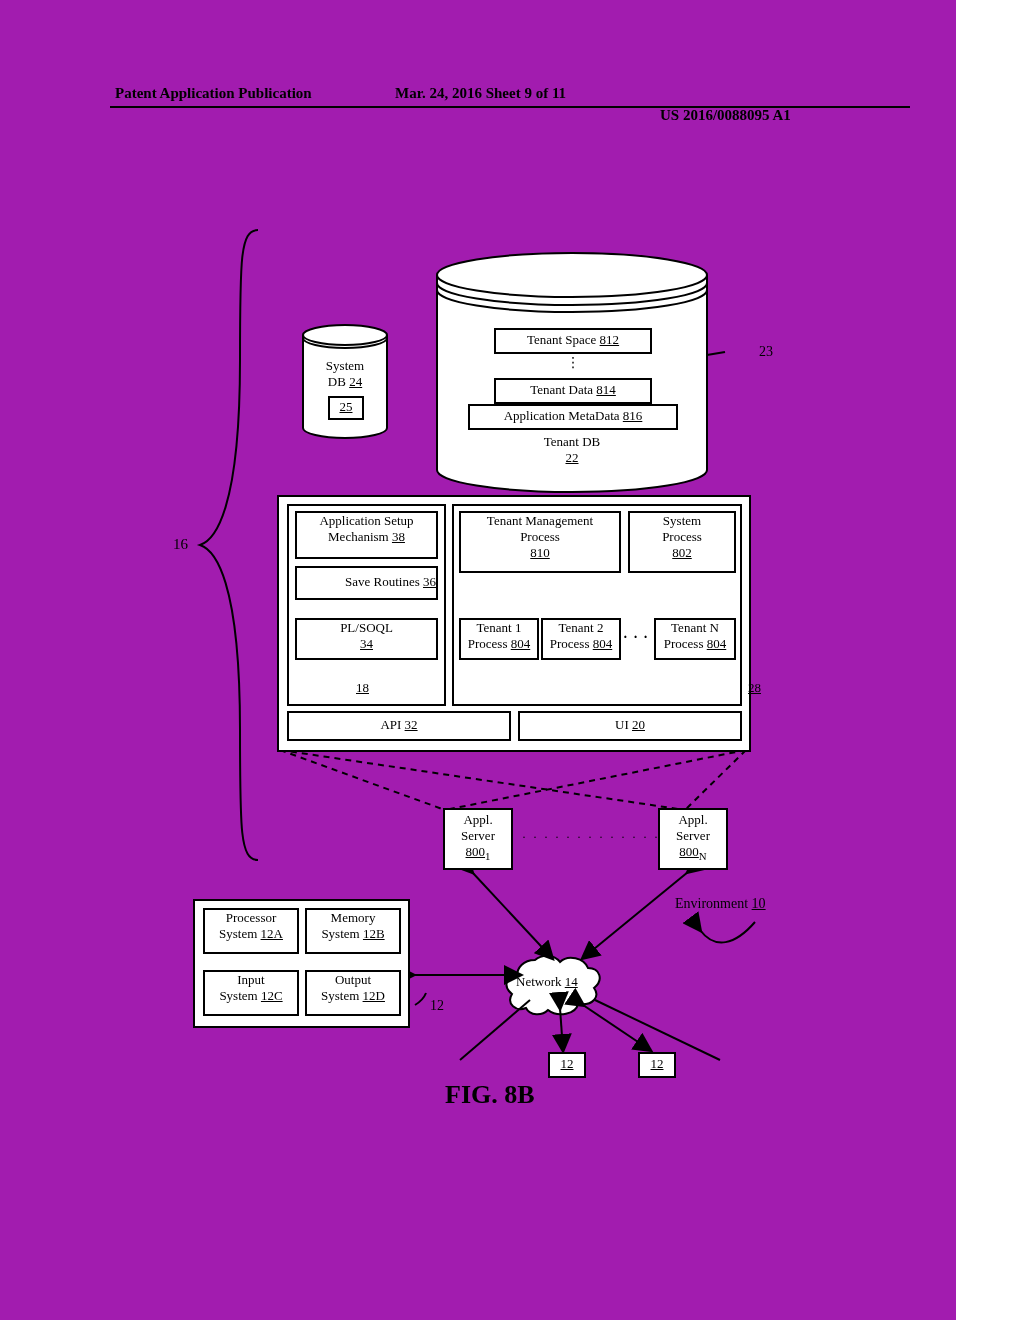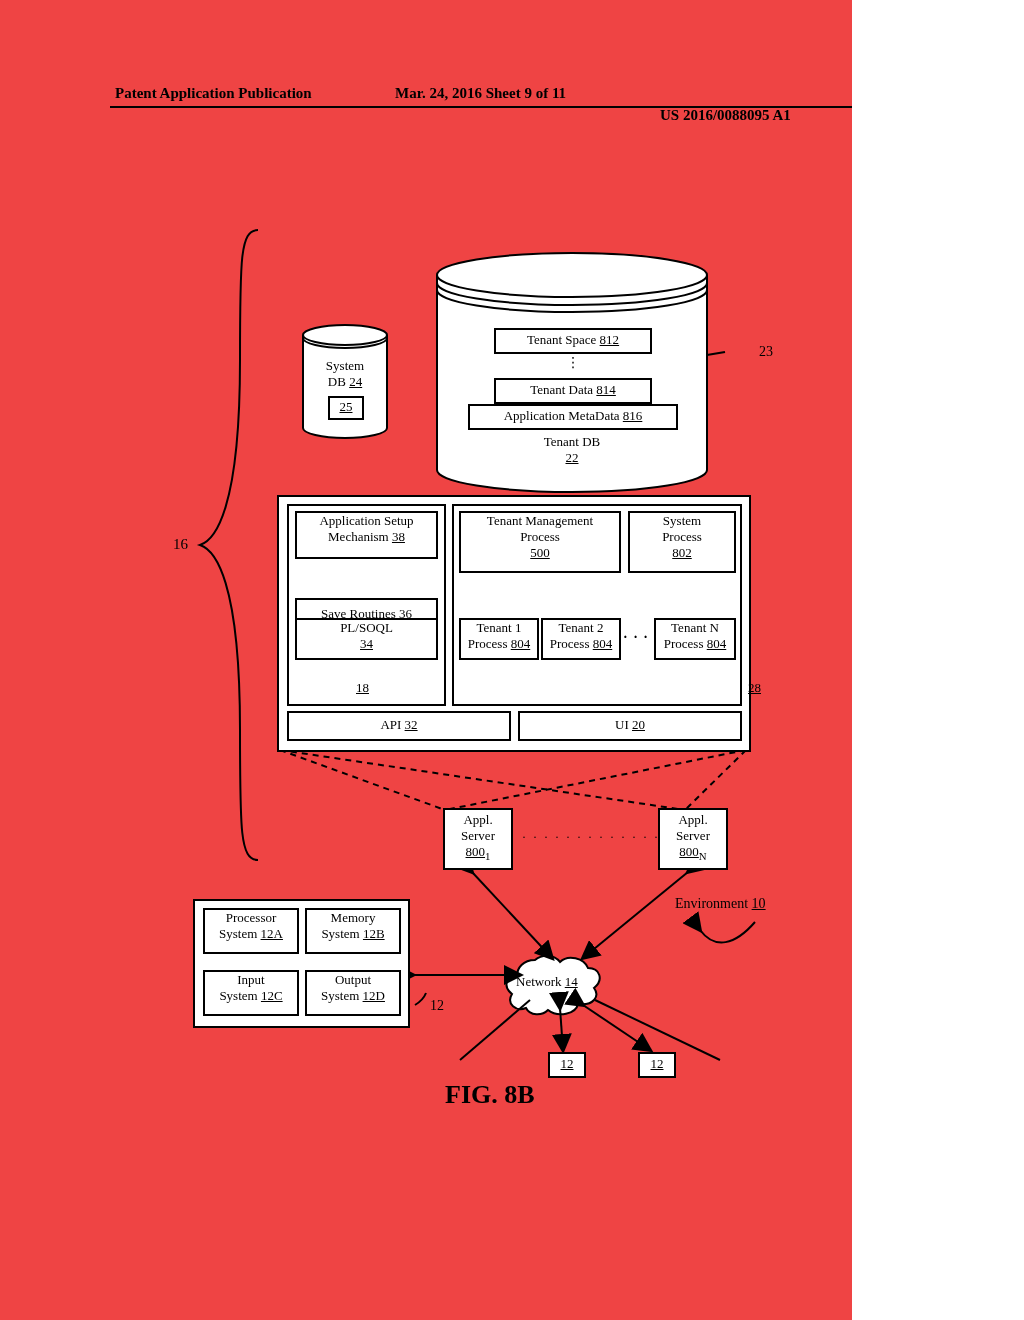--- a/index.html
+++ b/index.html
@@ -5,23 +5,23 @@
   html, body {
     margin: 0;
     padding: 0;
     background: #fff;
     font-family: "Times New Roman", Times, serif;
     font-size: 13px;
     color: #000;
   }
   .page {
     position: relative;
-    width: 852px;
+    width: 956px;
     height: 1320px;
-    background: #ef4444;
+    background: #a21caf;
     overflow: hidden;
   }
   .header {
     position: absolute;
     top: 85px;
     left: 0;
     right: 0;
     font-size: 15px;
     font-weight: bold;
   }
@@ -158,37 +158,37 @@
   <div class="abs txt" style="left:759px; top:344px; font-size:14px;">23</div>
 
   <div class="box" style="left:277px; top:495px; width:470px; height:253px;"></div>
 
   <div class="box" style="left:287px; top:504px; width:155px; height:198px;"></div>
   <div class="box" style="left:295px; top:511px; width:139px; height:44px; font-size:13px;">
     <span>Application Setup</span><br>
     <span>Mechanism</span>
     <span class="u">38</span>
   </div>
-  <div class="box" style="left:295px; top:598px; width:139px; height:30px; line-height:28px;">
+  <div class="box" style="left:295px; top:566px; width:139px; height:30px; line-height:28px;text-align:right;">
     <span>Save Routines</span>
     <span class="u">36</span>
   </div>
   <div class="box" style="left:295px; top:618px; width:139px; height:38px;">
     <span>PL/SOQL</span><br>
     <span class="u">34</span>
   </div>
   <div class="abs txt" style="left:356px; top:680px;">
     <span class="u">18</span>
   </div>
 
   <div class="box" style="left:452px; top:504px; width:286px; height:198px;"></div>
   <div class="box" style="left:459px; top:511px; width:158px; height:58px;">
     <span>Tenant Management</span><br>
     <span>Process</span><br>
-    <span class="u">500</span>
+    <span class="u">810</span>
   </div>
   <div class="box" style="left:628px; top:511px; width:104px; height:58px;">
     <span>System</span><br>
     <span>Process</span><br>
     <span class="u">802</span>
   </div>
   <div class="box" style="left:459px; top:618px; width:76px; height:38px;">
     <span>Tenant 1</span><br>
     <span>Process</span>
     <span class="u">804</span>

